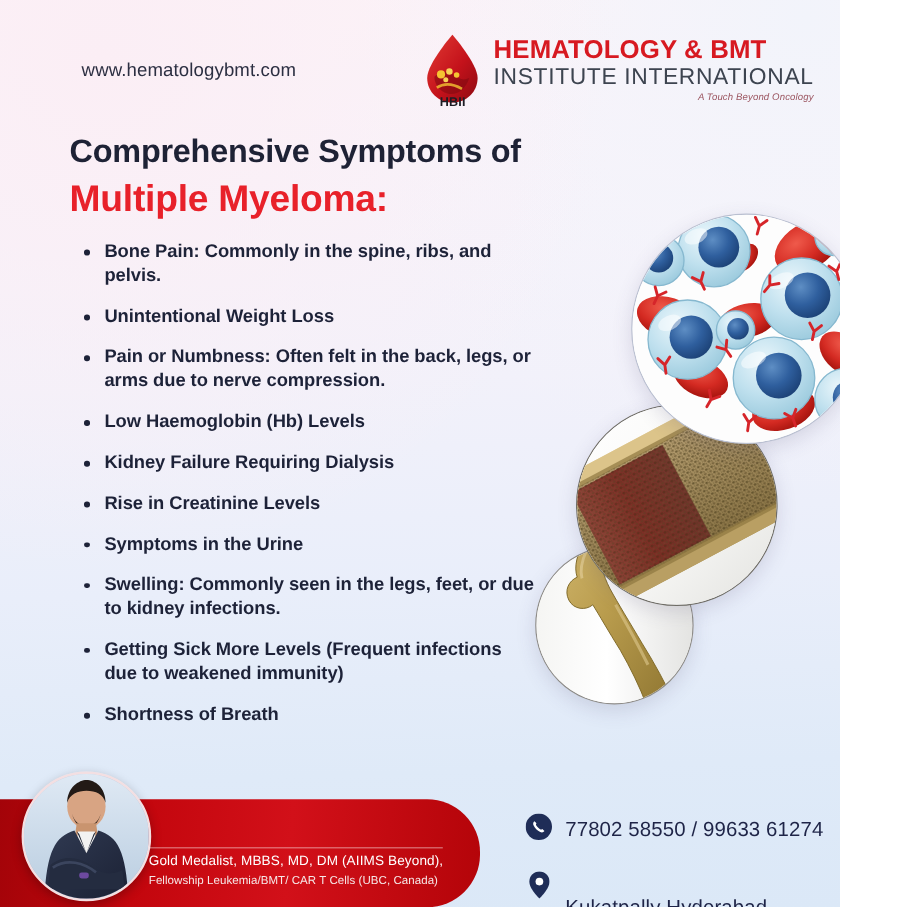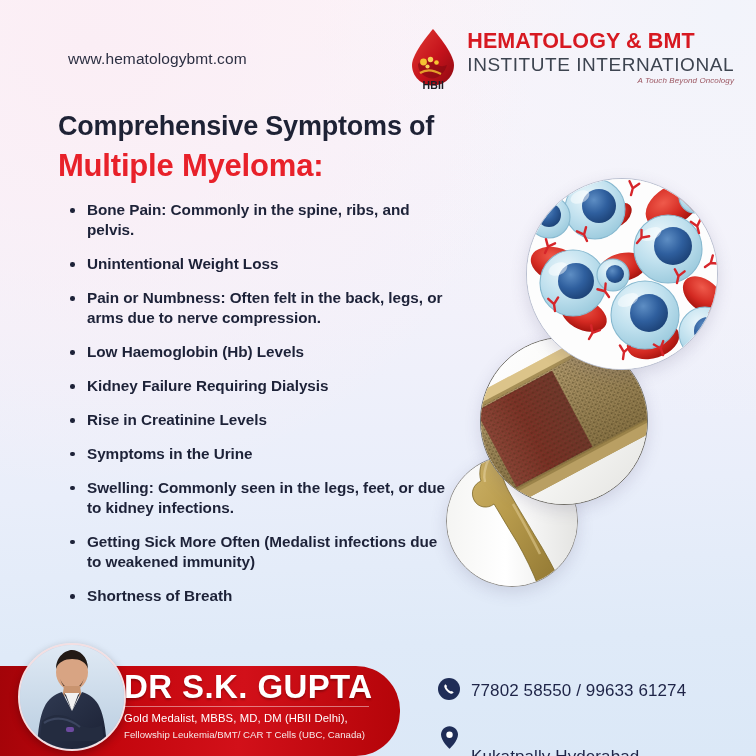--- a/index.html
+++ b/index.html
@@ -2,21 +2,21 @@
 <html><head>
 <meta charset="utf-8">
 <style>
   html,body{margin:0;padding:0;}
   body{
     width:756px;height:756px;overflow:hidden;
     font-family:"Liberation Sans", sans-serif;
     background:#ffffff;
   }
   .poster{
-    position:relative;width:756px;height:756px;overflow:hidden;
+    position:relative;width:700px;height:756px;overflow:hidden;
     background:
       radial-gradient(circle at 12% 6%, #fbeef5 0%, rgba(251,238,245,0) 46%),
       radial-gradient(circle at 96% 2%, #f2f4fb 0%, rgba(242,244,251,0) 40%),
       linear-gradient(178deg,#fdf4f8 0%,#f8f3fa 20%,#f2f1fa 42%,#e9eefa 64%,#dfeaf8 84%,#dbe8f7 100%);
   }
 
   
   .site-url{
     position:absolute;left:68px;top:50px;
     font-size:15.5px;color:#2c2f42;letter-spacing:.1px;
@@ -129,21 +129,21 @@
 
   <ul class="symptoms">
     <li class="symptom">Bone Pain: Commonly in the spine, ribs, and pelvis.</li>
     <li class="symptom">Unintentional Weight Loss</li>
     <li class="symptom">Pain or Numbness: Often felt in the back, legs, or arms due to nerve compression.</li>
     <li class="symptom">Low Haemoglobin (Hb) Levels</li>
     <li class="symptom">Kidney Failure Requiring Dialysis</li>
     <li class="symptom">Rise in Creatinine Levels</li>
     <li class="symptom">Symptoms in the Urine</li>
     <li class="symptom">Swelling: Commonly seen in the legs, feet, or due to kidney infections.</li>
-    <li class="symptom">Getting Sick More Often (Medalist infections due to weakened immunity)</li>
+    <li class="symptom">Getting Sick More Levels (Frequent infections due to weakened immunity)</li>
     <li class="symptom">Shortness of Breath</li>
   </ul>
 
   <div class="figure">
 
     <div class="circ circ-bone">
       <svg viewBox="0 0 130 130" width="130" height="130" xmlns="http://www.w3.org/2000/svg" aria-hidden="true">
         <defs>
           <linearGradient id="bgg" x1="0" y1="0" x2="1" y2="0">
             <stop offset="0%" stop-color="#f5f5f3"></stop>
@@ -340,26 +340,24 @@
       <path d="M42 47 C26 52 19 64 17 104 L87 104 C85 64 78 52 62 47 L52 66 Z" fill="url(#suit)"></path>
       <path d="M44 48 L52 66 L46 50 Z" fill="#1a2030"></path>
       <path d="M60 48 L52 66 L58 50 Z" fill="#1a2030"></path>
 
       <path d="M22 76 C34 66 48 70 58 78 C66 84 74 84 82 80 L84 96 L20 96 Z" fill="#242c40"></path>
       <path d="M24 78 C36 70 50 74 60 82" stroke="#3b455e" stroke-width="2.2" fill="none"></path>
       <rect x="46" y="82" width="8" height="5" rx="2" fill="#6d4aa0"></rect>
     </svg>
   </div>
 
-  <div style="position:absolute;left:124px;top:668px;font-size:33px;font-weight:bold;color:#ffffff;
-              letter-spacing:.4px;text-shadow:0 1.5px 2px rgba(0,0,0,.25);">DR S.K. GUPTA</div>
 
   <div style="position:absolute;left:124px;top:706px;width:245px;height:1px;background:rgba(255,255,255,.45);"></div>
 
-  <div style="position:absolute;left:124px;top:712px;font-size:11.3px;color:#ffffff;letter-spacing:.1px;">Gold Medalist, MBBS, MD, DM (HBII Delhi),</div>
+  <div style="position:absolute;left:124px;top:712px;font-size:11.3px;color:#ffffff;letter-spacing:.1px;">Gold Medalist, MBBS, MD, DM (AIIMS Beyond),</div>
 
   <div style="position:absolute;left:124px;top:729px;font-size:9.6px;color:#f6e8e8;letter-spacing:.05px;">Fellowship Leukemia/BMT/ CAR T Cells (UBC, Canada)</div>
 
   <div style="position:absolute;left:438px;top:678px;display:flex;align-items:center;gap:11px;">
     <span style="flex:none;">
       <svg viewBox="0 0 22 22" width="22" height="22" xmlns="http://www.w3.org/2000/svg" aria-hidden="true">
         <circle cx="11" cy="11" r="11" fill="#1f2d57"></circle>
         <path d="M7.4 6.3 C6.3 7 6 8.4 6.6 9.8 C7.6 12.2 9.8 14.4 12.2 15.4 C13.6 16 15 15.7 15.7 14.6 L13.9 12.9 C13.4 13.4 12.7 13.5 12.1 13.1 C11 12.4 9.6 11 8.9 9.9 C8.5 9.3 8.6 8.6 9.1 8.1 Z" fill="#ffffff"></path>
       </svg>
     </span>

